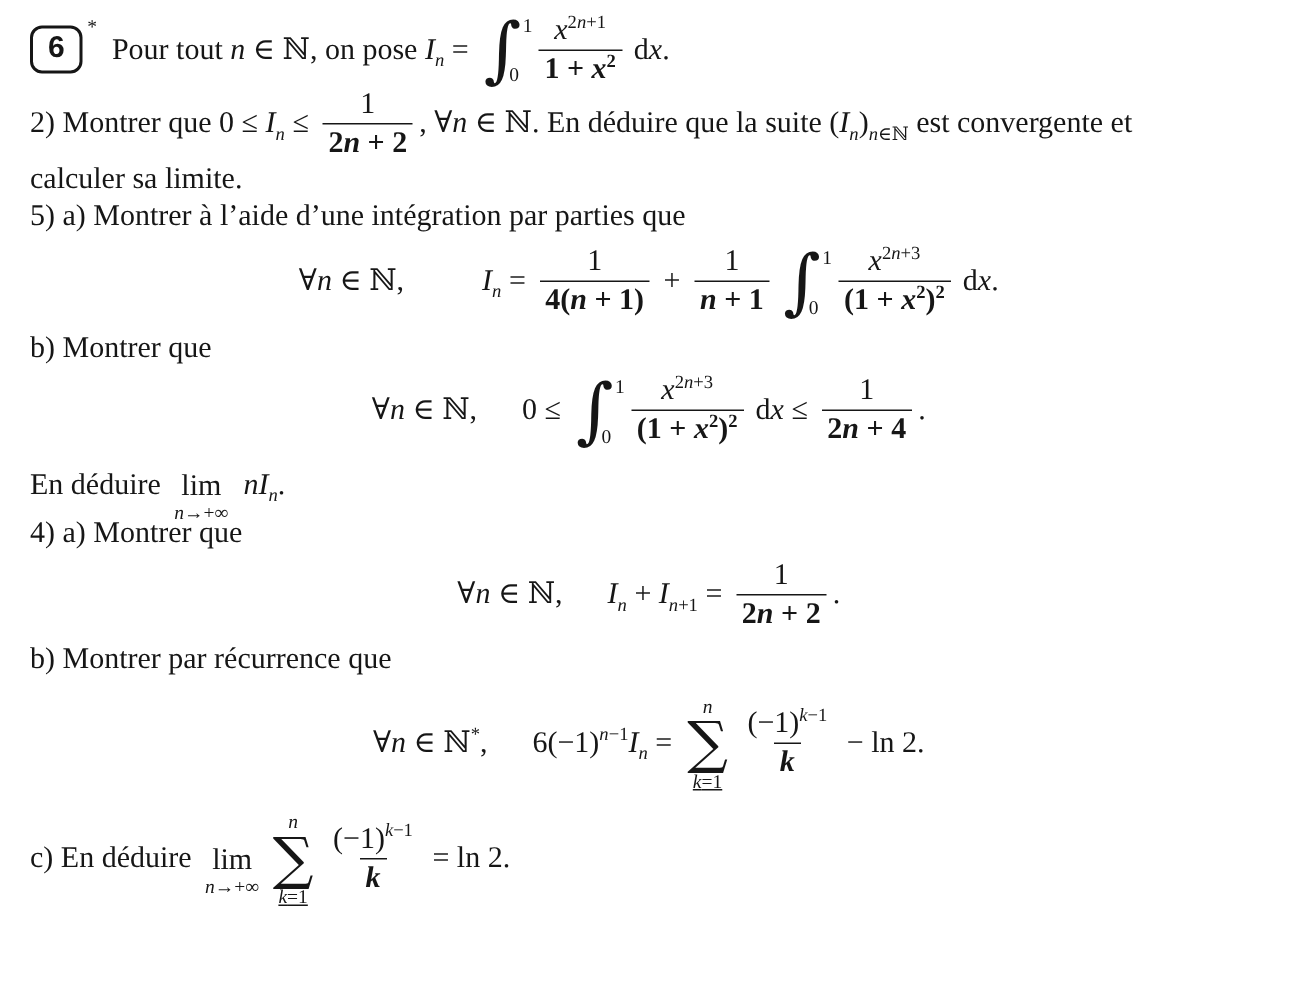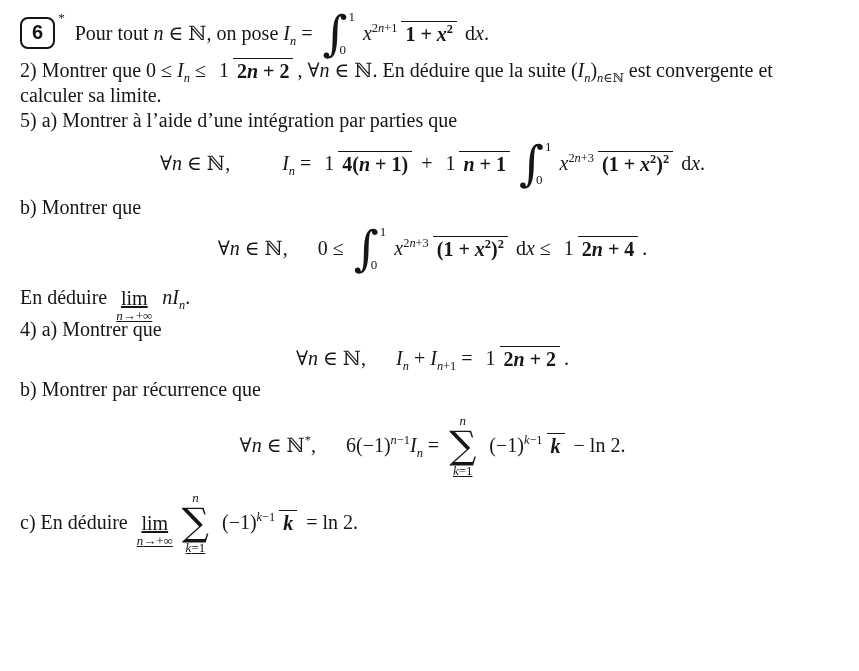--- a/index.html
+++ b/index.html
@@ -12,42 +12,42 @@
   }
   .page { padding: 8px 14px 0 20px; }
   .line, .display { display: flex; align-items: center; white-space: pre; line-height: 1.25; }
   .display { justify-content: center; }
   i { font-style: italic; }
   sub, sup { font-size: 62%; line-height: 0; }
   sup { vertical-align: super; }
   sub { vertical-align: sub; }
 
   
-  .frac { display: inline-flex; flex-direction: row; align-items: flex-end; text-align: center; margin: 0 4px; line-height: 1.15; }
+  .frac { display: inline-flex; flex-direction: column; align-items: center; text-align: center; margin: 0 4px; line-height: 1.15; }
   .frac .num { padding: 0 4px 1px; }
   .frac .den { border-top: 1.4px solid #161616; padding: 1px 4px 0; font-weight: bold; }
 
   
   .intg { display: inline-flex; align-items: center; margin: 0 3px 0 5px; }
   .int-glyph { font-family: "DejaVu Serif", "DejaVu Sans", serif; font-size: 48px; line-height: 1; }
   .int-lims { display: inline-flex; flex-direction: column; justify-content: space-between; height: 46px; font-size: 13px; line-height: 1; margin-left: -2px; }
   .int-lims .up { transform: translateX(3px); }
   .int-lims .lo { transform: translateX(-6px); }
 
   
   .sum { display: inline-flex; flex-direction: column; align-items: center; line-height: 1; margin: 0 5px; }
   .sum .top, .sum .bot { font-size: 13px; }
   .sum .top { margin-bottom: 2px; }
   .sum .bot { margin-top: 3px; text-decoration: underline; }
   .sum .sigma { font-family: "DejaVu Serif", "DejaVu Sans", serif; font-size: 38px; line-height: 0.85; }
 
   
   .lim { display: inline-flex; flex-direction: column; align-items: center; line-height: 1.05; margin: 0 4px; }
   .lim .subrow { font-size: 13px; }
-  .drop { transform: translateY(8px); text-decoration: underline; }
+  .drop { transform: translateY(8px); }
 
   
   .exo-box { display: inline-block; border: 2px solid #161616; border-radius: 8px; padding: 0 10px 2px;
              font-family: "Liberation Sans", "DejaVu Sans", sans-serif; font-weight: 700; font-size: 20px; line-height: 26px; }
   .star { font-size: 13px; align-self: flex-start; margin: 2px 10px 0 3px; }
 
   .gap-lg { display: inline-block; width: 52px; }
   .gap-md { display: inline-block; width: 30px; }
   .ml4 { margin-left: 4px; text-align: center; }
   .ml6 { margin-left: 6px; text-align: center; }

